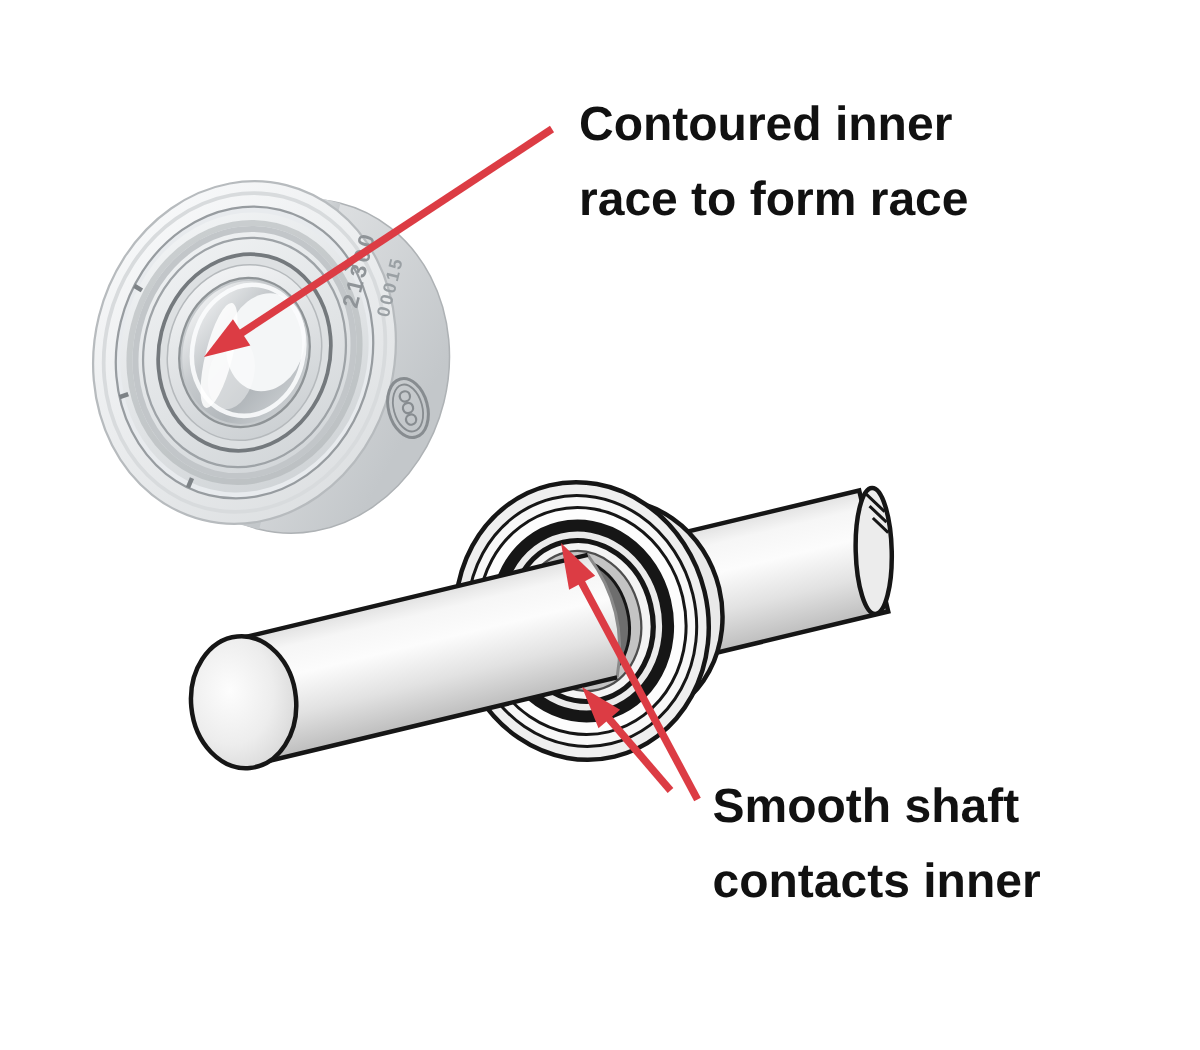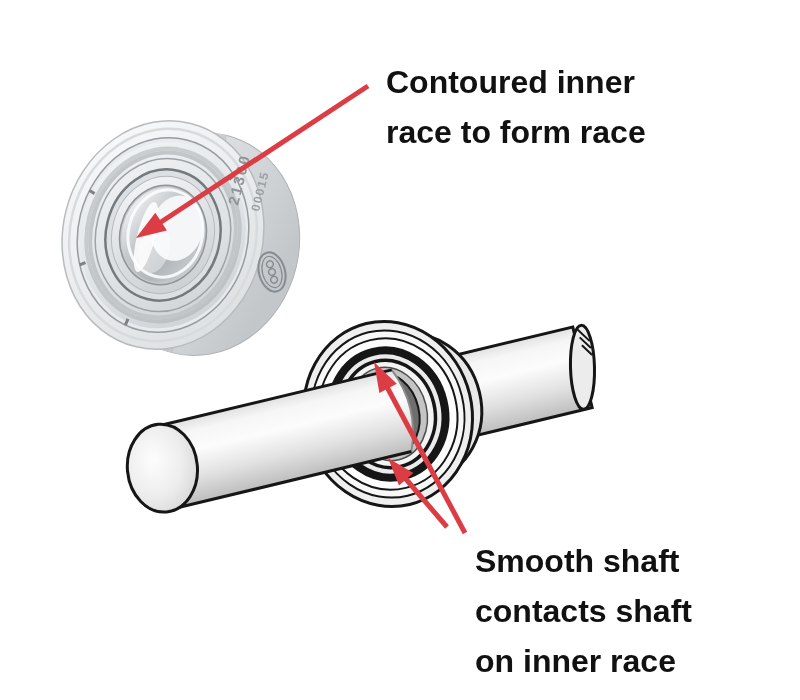--- a/index.html
+++ b/index.html
@@ -2,21 +2,21 @@
 <html><head>
 <meta charset="utf-8">
 <style>
   html,body{margin:0;padding:0;background:#fff;}
   .canvas{position:relative;width:800px;height:700px;background:#ffffff;overflow:hidden;}
   svg{position:absolute;left:0;top:0;}
   .label{position:absolute;font-family:"Liberation Sans",sans-serif;font-weight:bold;
          font-size:32px;line-height:50px;color:#111111;white-space:nowrap;}
   .label span{display:block;}
   .label-top{left:386px;top:57px;}
-  .label-bottom{left:475px;top:536px;}
+  .label-bottom{left:475px;top:512px;}
 </style>
 </head>
 <body>
 
 <div class="canvas">
 
 <svg width="800" height="700" viewBox="0 0 800 700">
   <defs>
     <linearGradient id="shaftGrad" gradientUnits="userSpaceOnUse" x1="0" y1="-43" x2="0" y2="43">
       <stop offset="0" stop-color="#dfdfdf"></stop>
@@ -148,17 +148,16 @@
   </g>
 </svg>
 
 <div class="label label-top">
   <span>Contoured inner</span>
   <span>race to form race</span>
 </div>
 
 <div class="label label-bottom">
   <span>Smooth shaft</span>
-  <span>contacts shaft</span>
-  <span>on inner race</span>
+  <span>contacts inner</span>
 </div>
 
 </div>
 
 </body></html>

